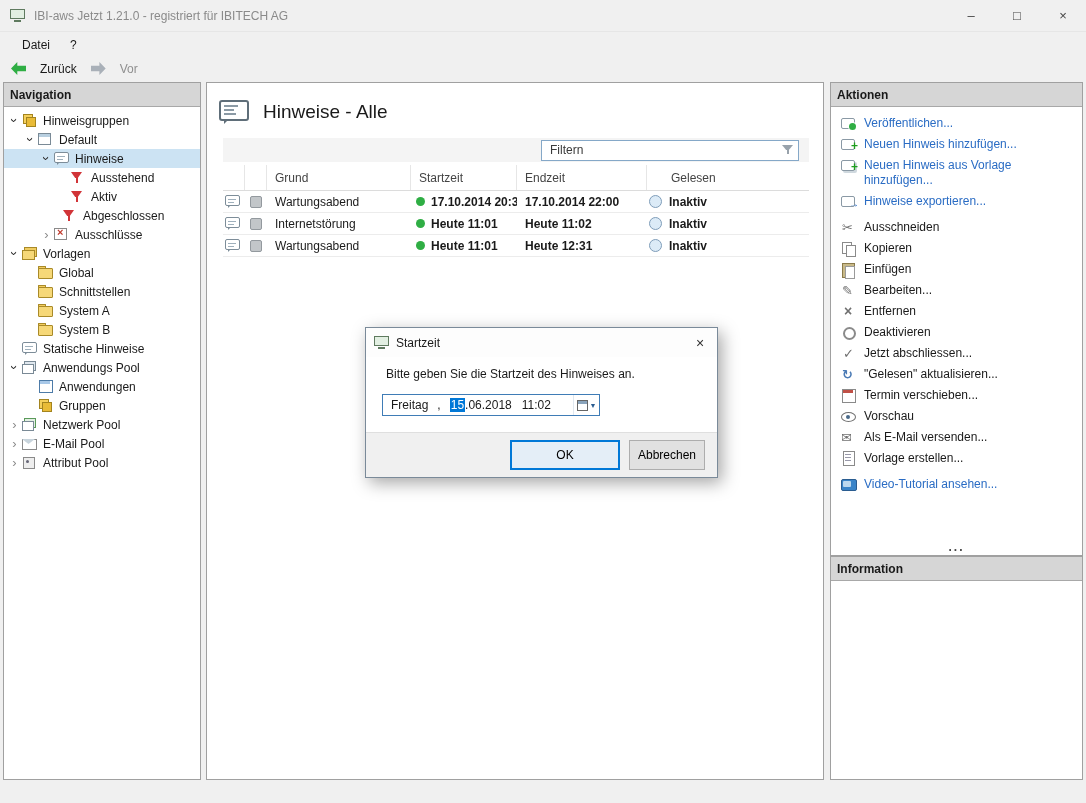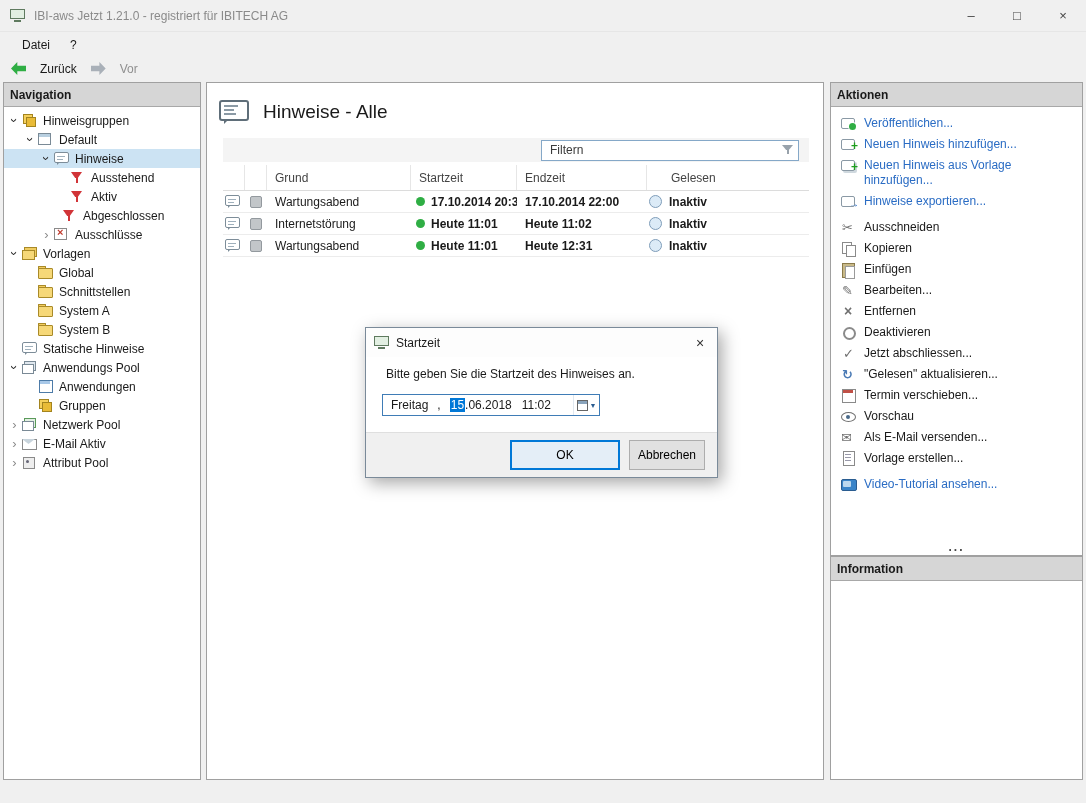--- a/index.html
+++ b/index.html
@@ -284,21 +284,21 @@
         <span class="tlabel">Gruppen</span>
       </div>
       <div class="tree-row" style="padding-left: 4px;">
         <span class="expander collapsed">›</span>
         <span class="ticon t-pool-net"></span>
         <span class="tlabel">Netzwerk Pool</span>
       </div>
       <div class="tree-row" style="padding-left: 4px;">
         <span class="expander collapsed">›</span>
         <span class="ticon t-pool-mail"></span>
-        <span class="tlabel">E-Mail Aktiv</span>
+        <span class="tlabel">E-Mail Pool</span>
       </div>
       <div class="tree-row" style="padding-left: 4px;">
         <span class="expander collapsed">›</span>
         <span class="ticon t-pool-attr"></span>
         <span class="tlabel">Attribut Pool</span>
       </div>
     </div>
 </div>
 
 <div class="panel" id="main-panel">

